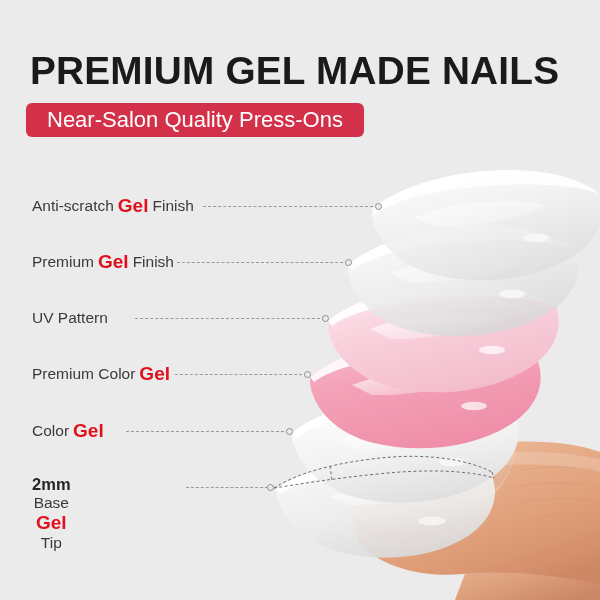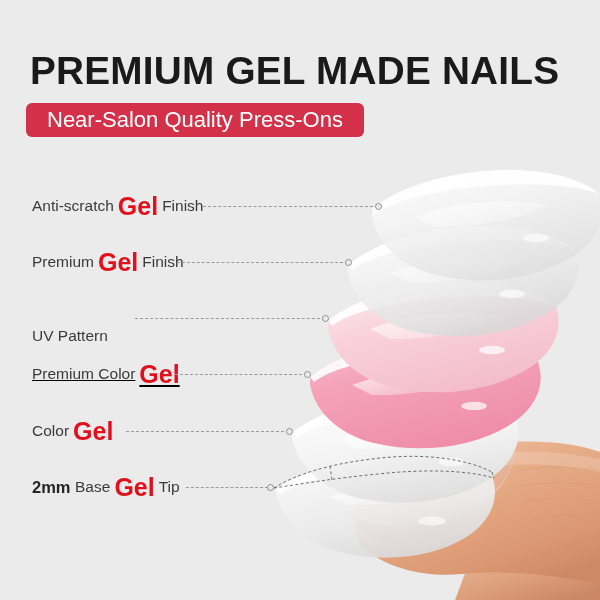--- a/index.html
+++ b/index.html
@@ -64,21 +64,21 @@
     font-size: 15.5px;
     color: #3a3a3a;
     font-weight: 400;
   }
   .row .txt.bold {
     font-weight: 700;
     font-size: 16.5px;
     color: #252525;
   }
   .row .gel {
-    font-size: 25px;
+    font-size: 19px;
     font-weight: 700;
     color: #e2101c;
     padding: 0 4px;
   }
   .row .sp { width: 4.5px; display: inline-block; }
 
   .leader {
     position: absolute;
     height: 1px;
     border-top: 1px dashed #9a9a9a;
@@ -276,41 +276,41 @@
   <div class="dot" style="left:375px; top:203px;"></div>
 
   <div class="row" style="top:250px;">
     <span class="txt">Premium</span>
     <span class="gel">Gel</span>
     <span class="txt">Finish</span>
   </div>
   <div class="leader" style="left:177px; top:262px; width:171px;"></div>
   <div class="dot" style="left:345px; top:259px;"></div>
 
-  <div class="row" style="top:306px;margin-top:18px;">
+  <div class="row" style="top:306px;">
     <span class="txt">UV Pattern</span>
   </div>
   <div class="leader" style="left:135px; top:318px; width:190px;"></div>
   <div class="dot" style="left:322px; top:315px;"></div>
 
-  <div class="row" style="top:362px;text-decoration:underline;">
+  <div class="row" style="top:362px;">
     <span class="txt">Premium Color</span>
     <span class="gel">Gel</span>
   </div>
   <div class="leader" style="left:175px; top:374px; width:132px;"></div>
   <div class="dot" style="left:304px; top:371px;"></div>
 
   <div class="row" style="top:419px;">
     <span class="txt">Color</span>
     <span class="gel">Gel</span>
   </div>
   <div class="leader" style="left:126px; top:431px; width:163px;"></div>
   <div class="dot" style="left:286px; top:428px;"></div>
 
-  <div class="row" style="top:475px;">
+  <div class="row" style="top:475px;flex-direction:column;">
     <span class="txt bold">2mm</span>
     <span class="sp"></span>
     <span class="txt">Base</span>
     <span class="gel">Gel</span>
     <span class="txt">Tip</span>
   </div>
   <div class="leader" style="left:186px; top:487px; width:82px;"></div>
   <div class="dot" style="left:267px; top:484px;"></div>
 
 </div>

